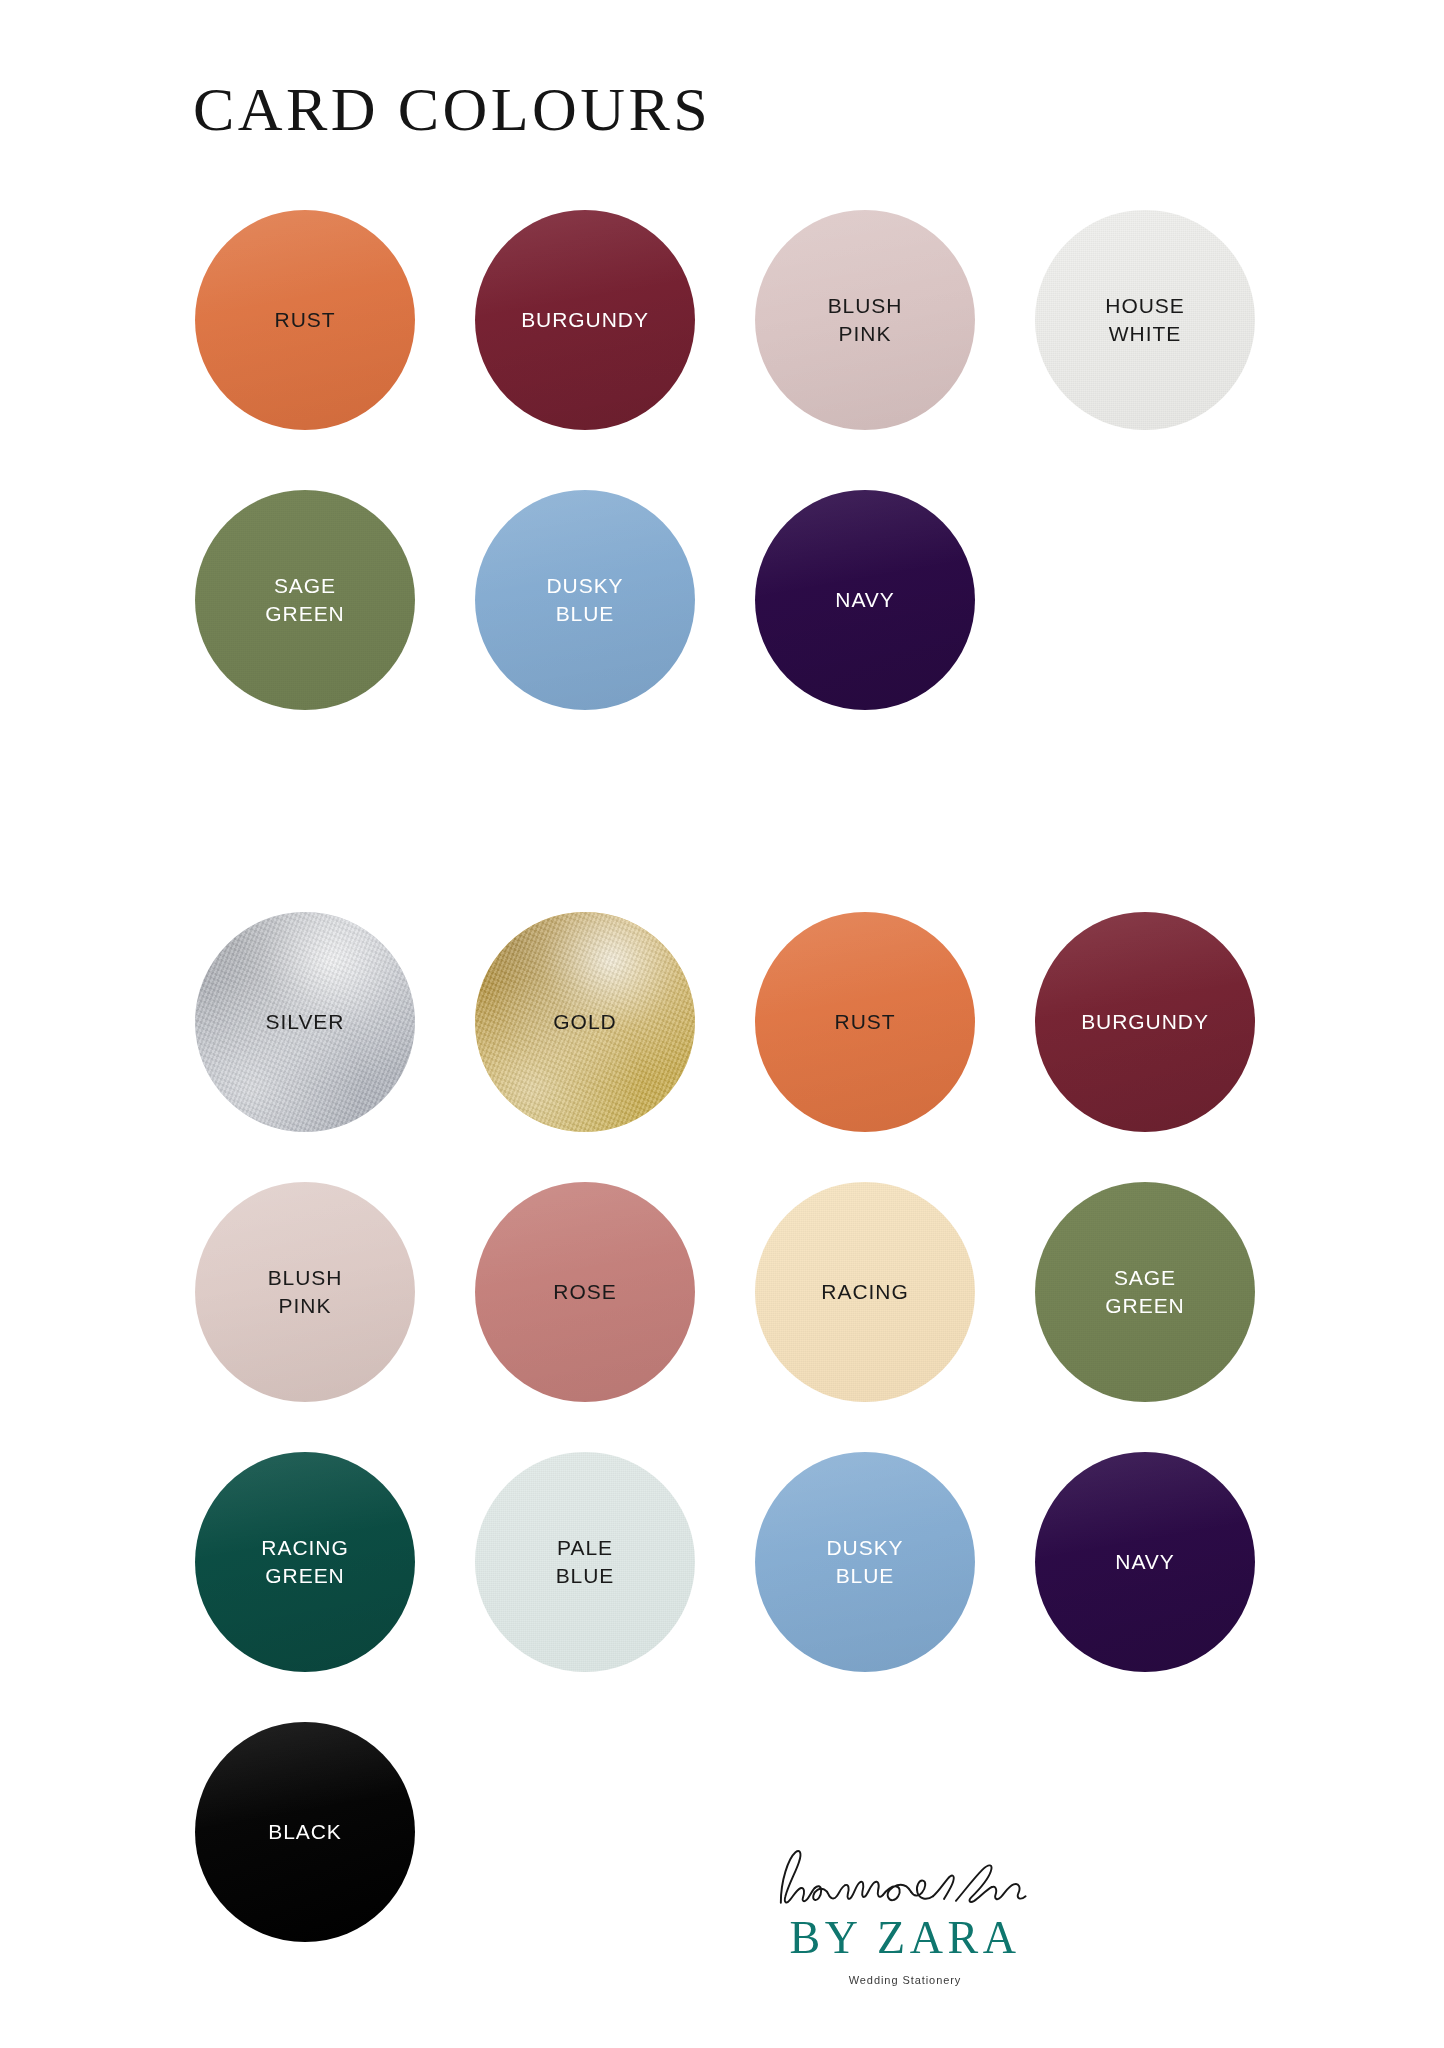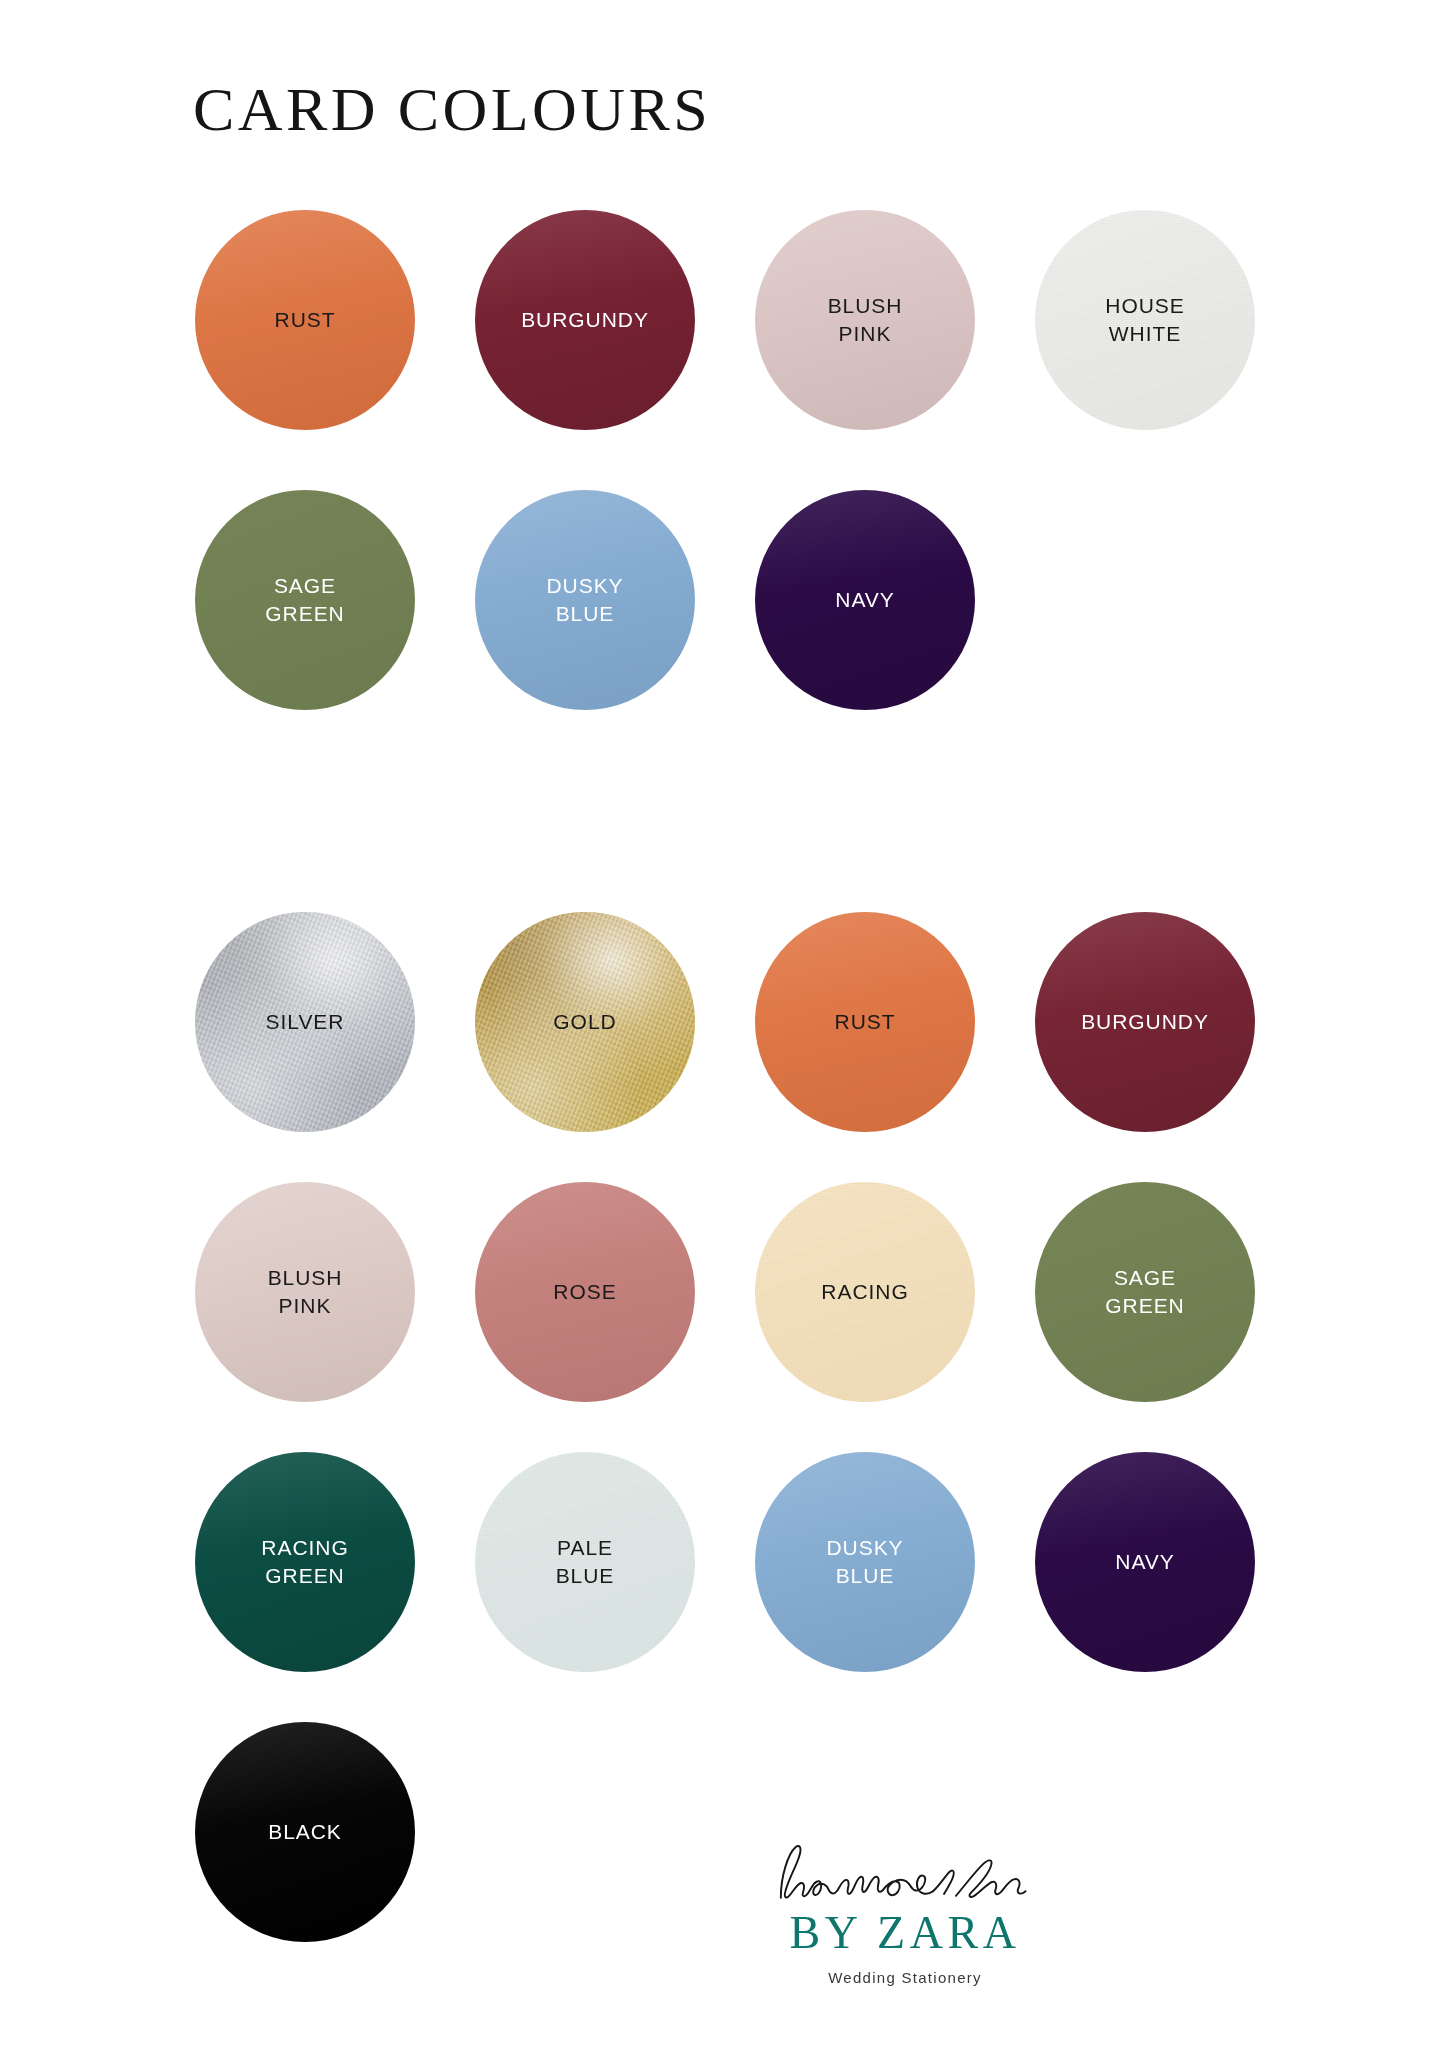--- a/index.html
+++ b/index.html
@@ -167,21 +167,21 @@
     font-family: "Liberation Serif", "DejaVu Serif", serif;
     font-size: 46px;
     font-weight: 400;
     letter-spacing: 0.10em;
     line-height: 1.05;
     color: #0f766e;
   }
 
   #logo-tagline {
     font-family: "Liberation Sans", sans-serif;
-    font-size: 15px;
+    font-size: 11px;
     font-weight: 400;
     letter-spacing: 0.085em;
     color: #3a3a3a;
     margin-top: 12px;
   }
 </style>
 </head>
 <body>
 
 <div class="page">

